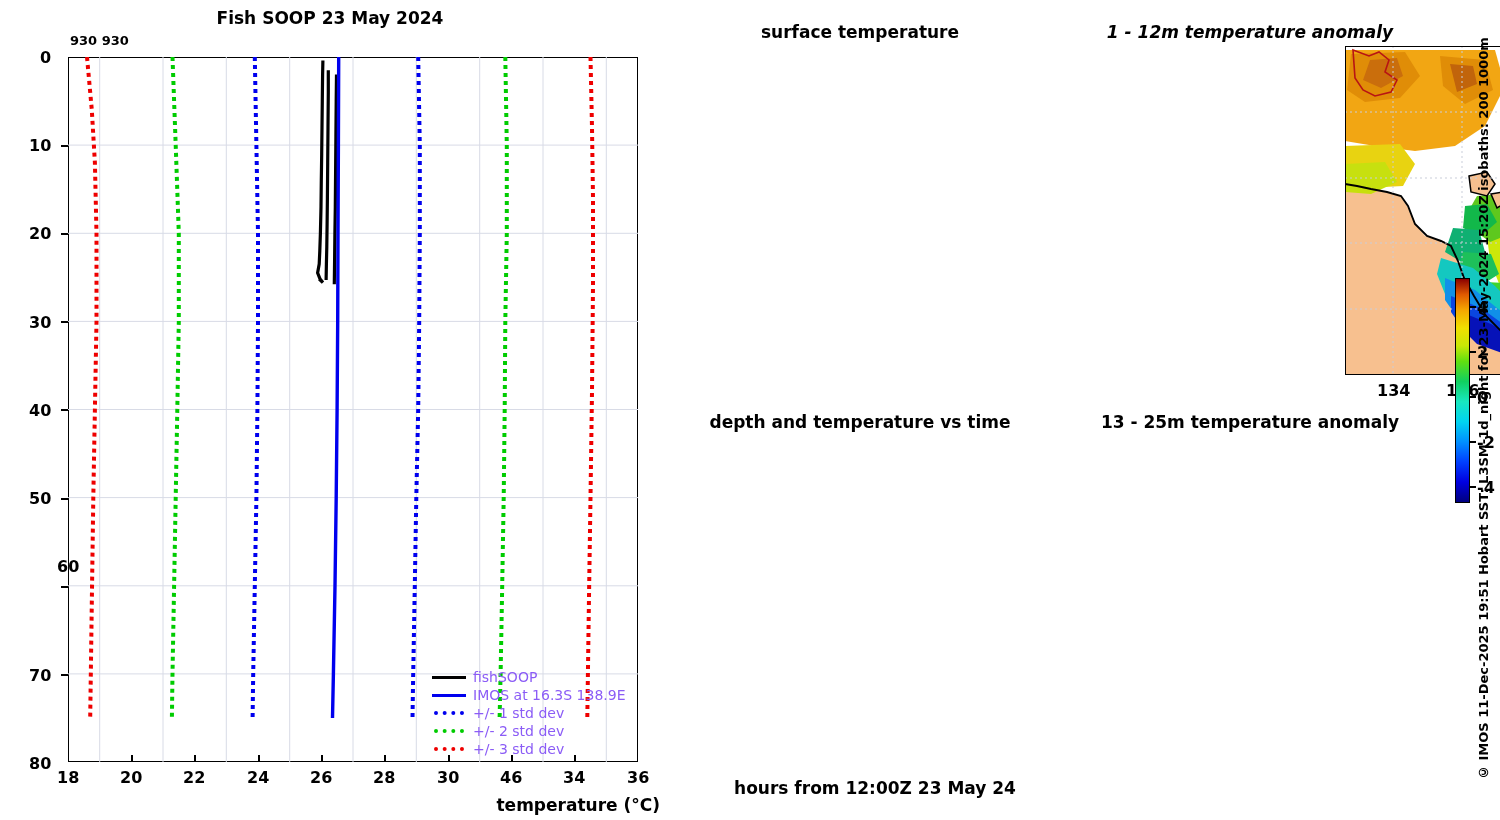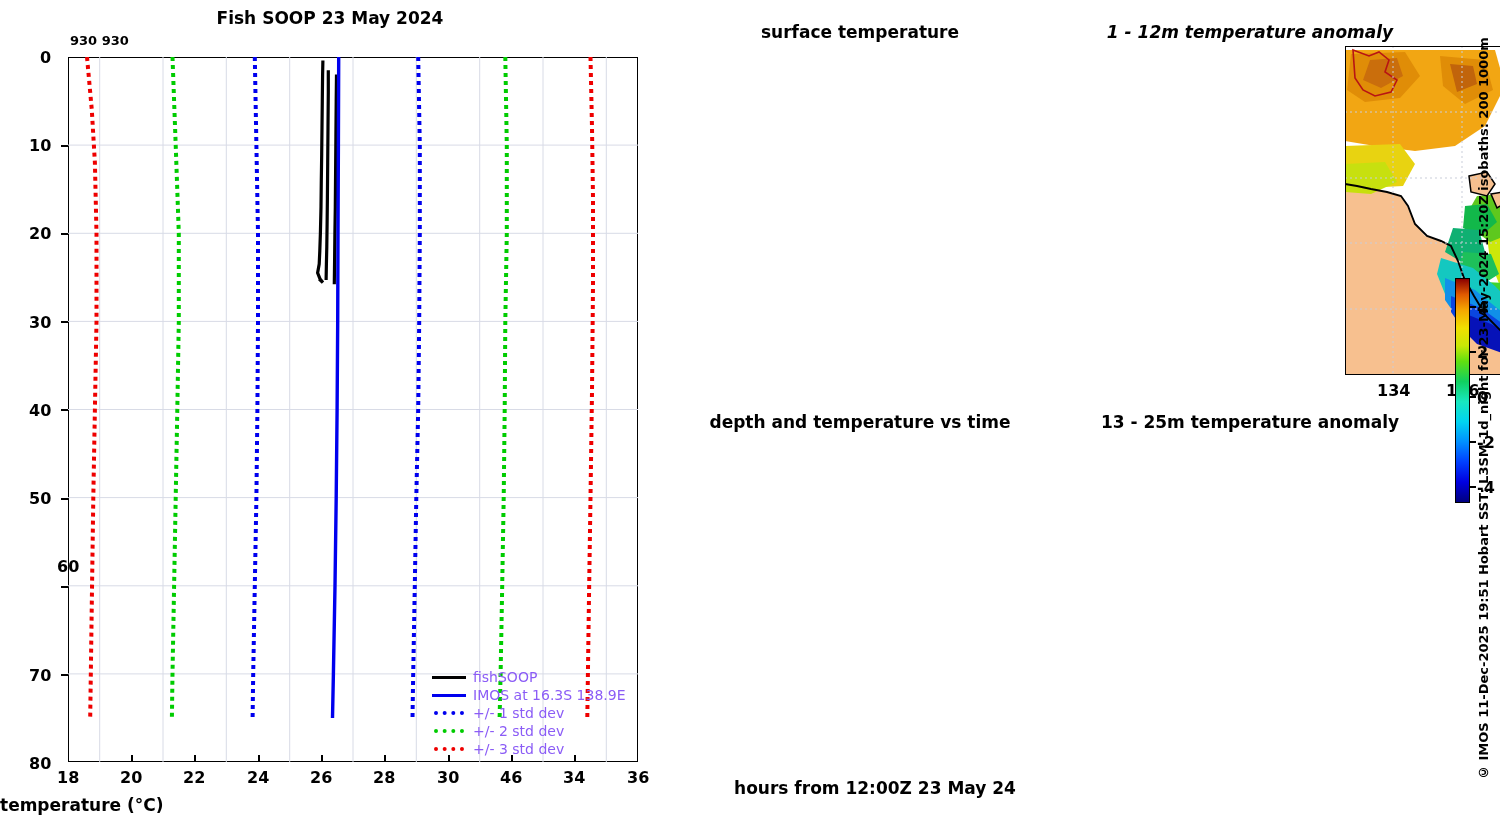--- a/index.html
+++ b/index.html
@@ -109,21 +109,21 @@
     <div class="tk" style="left:131px;top:755px;width:2px;height:7px;"></div>
     <div class="tk" style="left:194px;top:755px;width:2px;height:7px;"></div>
     <div class="tk" style="left:258px;top:755px;width:2px;height:7px;"></div>
     <div class="tk" style="left:321px;top:755px;width:2px;height:7px;"></div>
     <div class="tk" style="left:384px;top:755px;width:2px;height:7px;"></div>
     <div class="tk" style="left:448px;top:755px;width:2px;height:7px;"></div>
     <div class="tk" style="left:511px;top:755px;width:2px;height:7px;"></div>
     <div class="tk" style="left:574px;top:755px;width:2px;height:7px;"></div>
   </div>
 
-  <div class="axlbl" style="position:absolute;left:0;top:795px;width:660px;text-align:left;">temperature (°C)</div>
+  <div class="axlbl" style="position:absolute;left:0;top:795px;width:660px;text-align:right;">temperature (°C)</div>
 
   <div class="axlbl" style="position:absolute;left:-38px;top:385px;width:120px;text-align:center;
               writing-mode:vertical-rl;transform:rotate(180deg);">depth (m)</div>
 
   <div class="legend" style="left:432px;top:668px;width:210px;">
     <div class="legrow">
       <span class="legline" style="border-top:3.4px solid #000000;"></span>
       <span>fishSOOP</span>
     </div>
     <div class="legrow">

